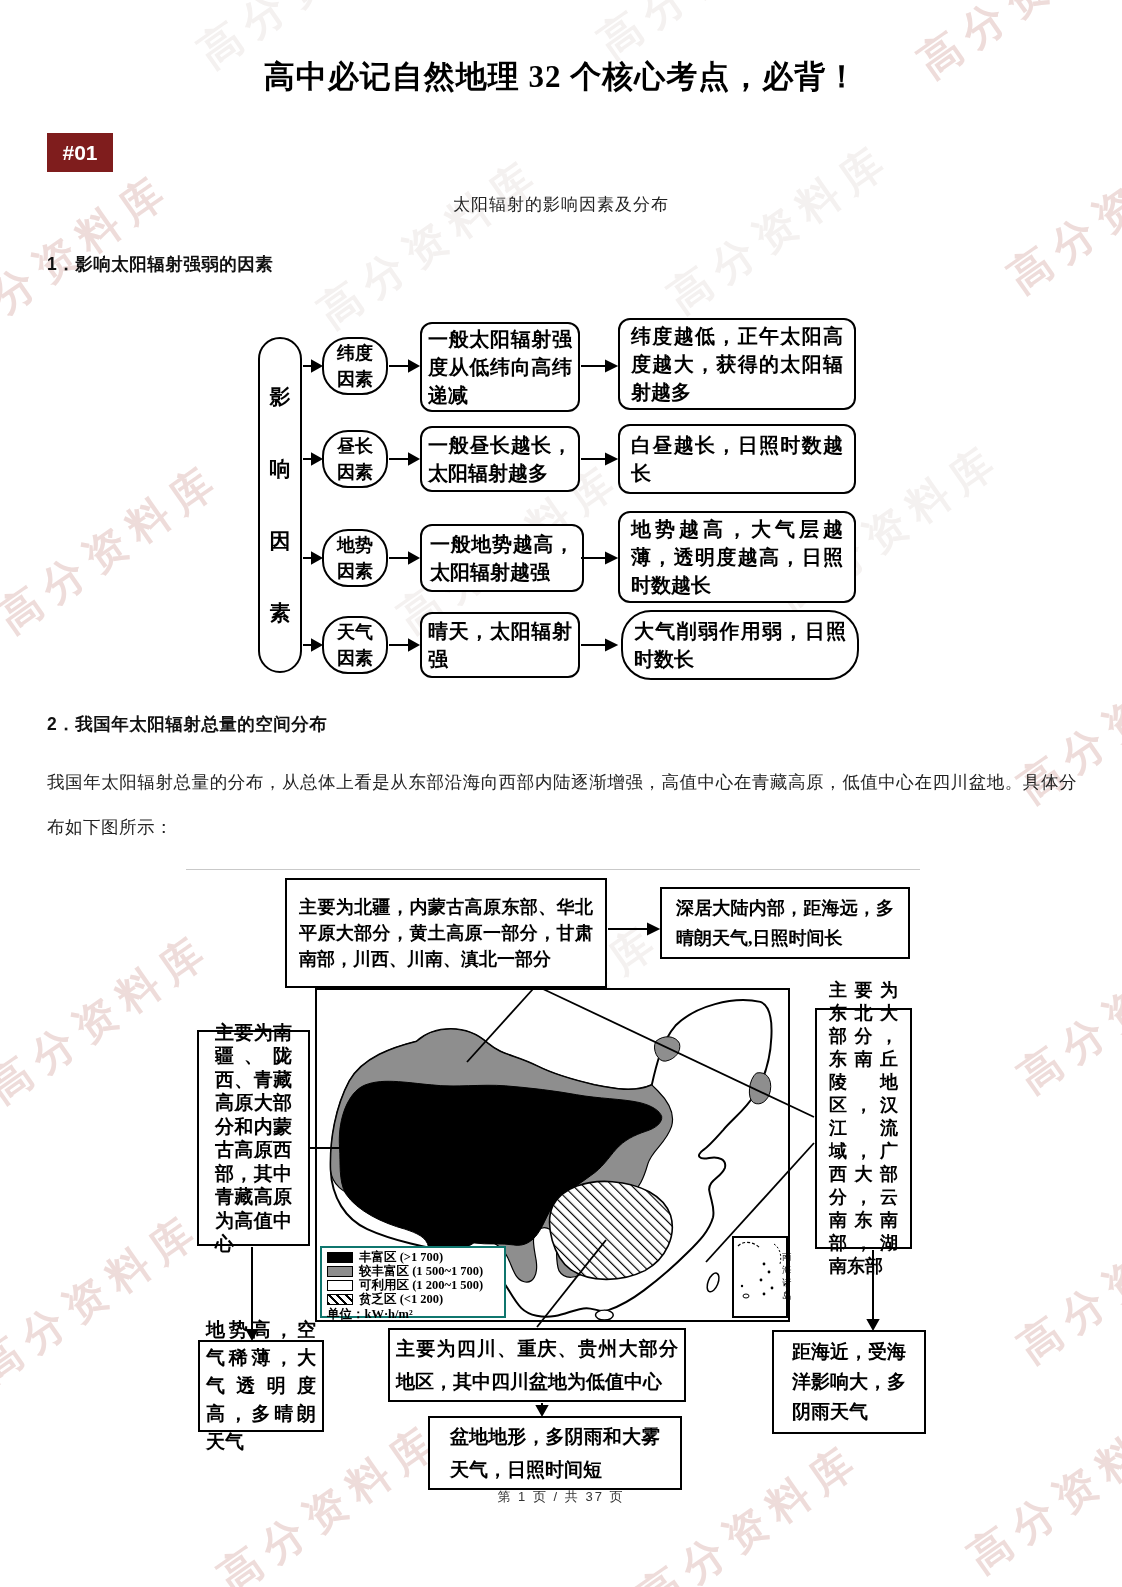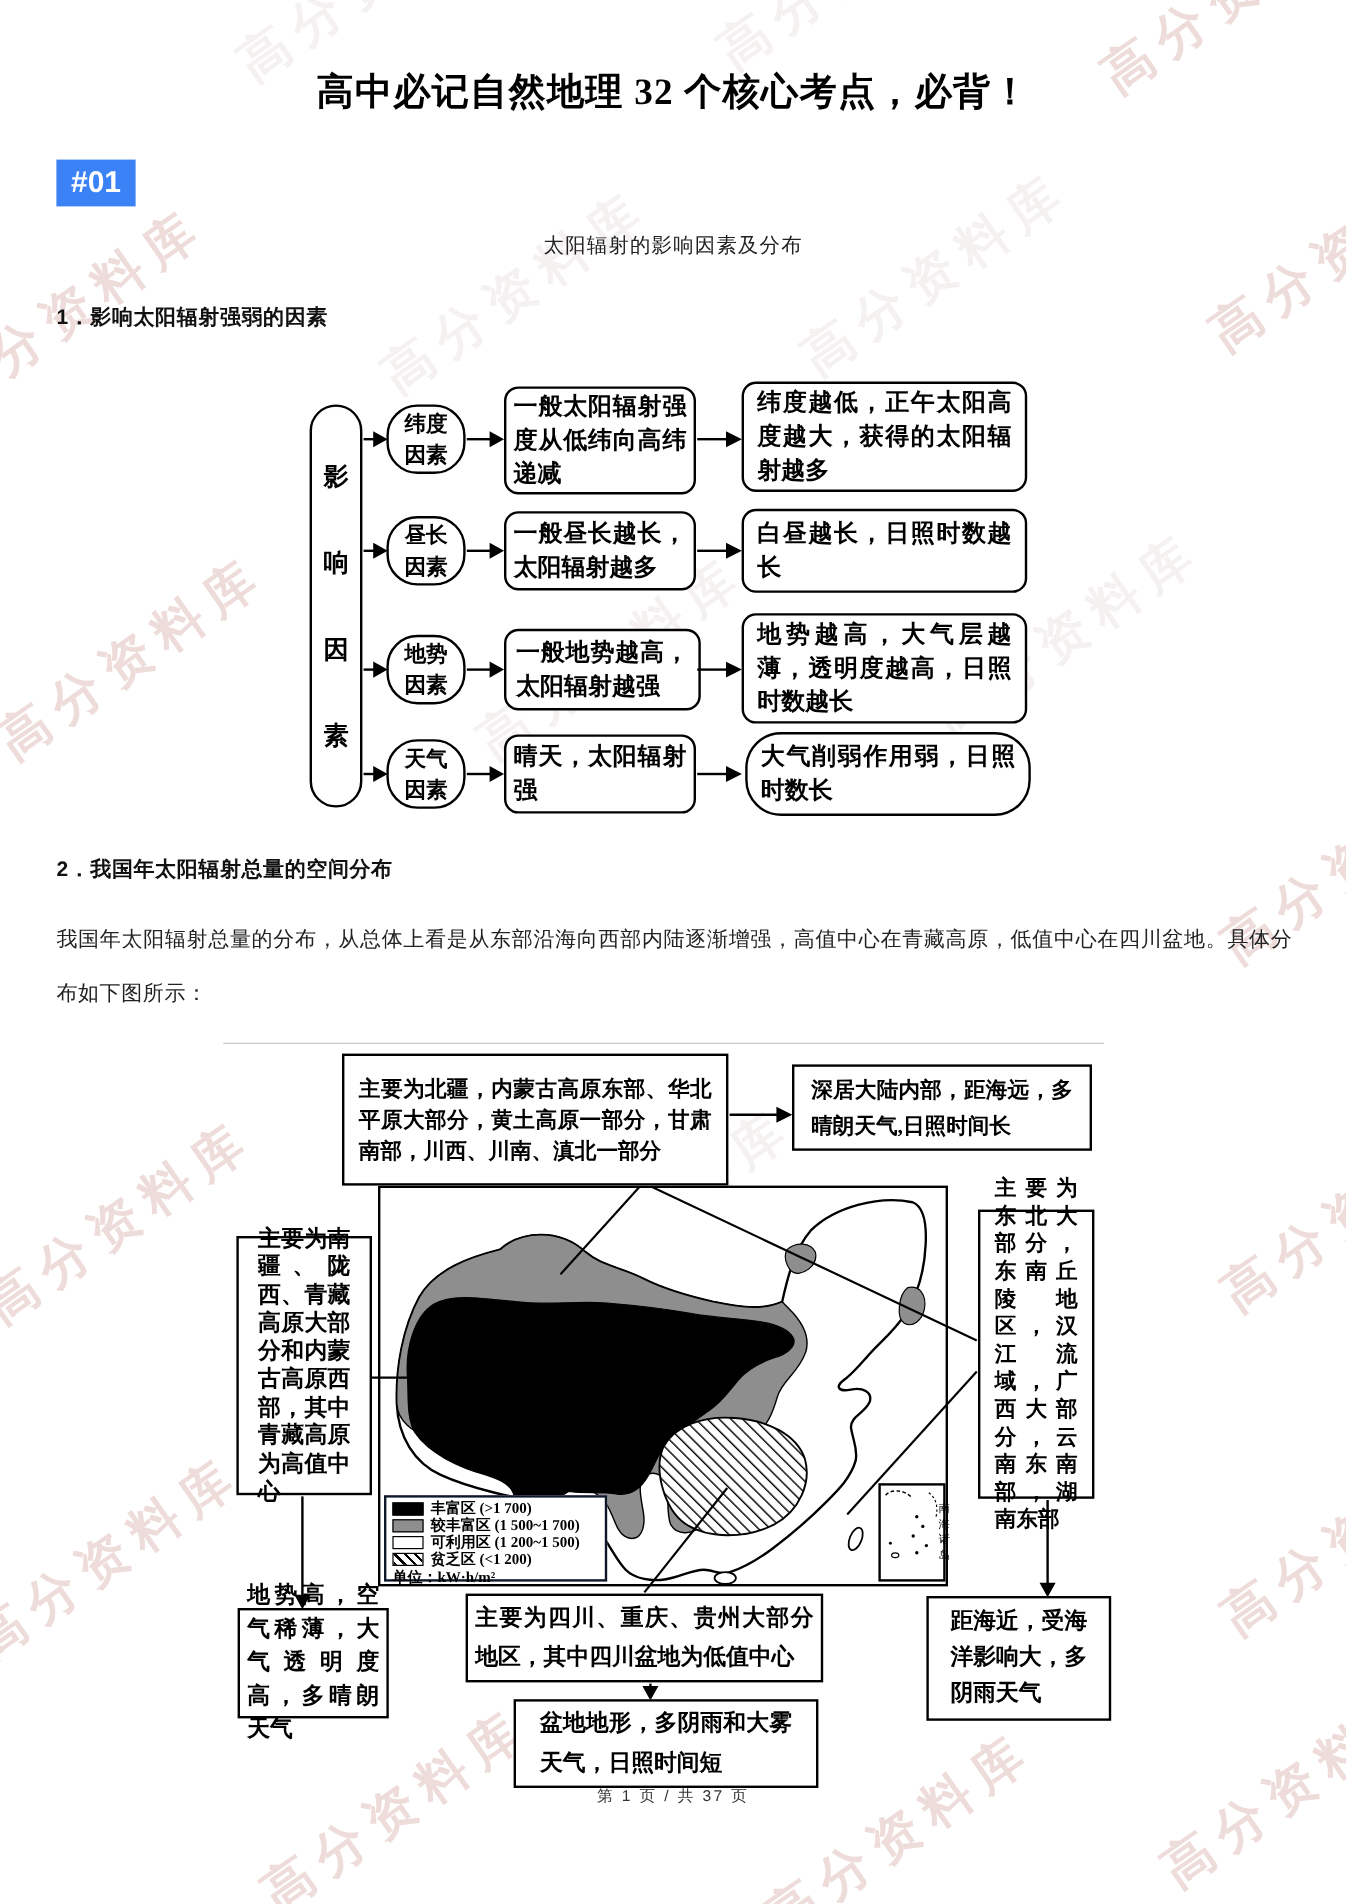--- a/index.html
+++ b/index.html
@@ -9,21 +9,21 @@
   
   .wm, .wmp { position:absolute; z-index:0; font-family:"Liberation Serif", serif;
               font-size:42px; letter-spacing:10px; white-space:nowrap;
               transform:rotate(-35deg); font-weight:bold; }
   .wm  { color:#f4f1f0; }
   .wmp { color:#eedcda; }
   
   .title { position:absolute; z-index:1; left:0; top:56px; width:100%; text-align:center;
            font-family:"Liberation Serif", serif; font-weight:bold; font-size:31px; letter-spacing:1px; }
   .badge { position:absolute; z-index:1; left:47px; top:133px; width:66px; height:39px;
-           background:#3b82f6; color:#fff; font-weight:bold; font-size:25px;
+           background:#7f1d1d; color:#fff; font-weight:bold; font-size:21px;
            display:flex; align-items:center; justify-content:center; }
   .subtitle { position:absolute; z-index:1; left:0; top:193px; width:100%; text-align:center;
               font-size:17px; color:#222; font-weight:500; letter-spacing:1px; }
   .h-sec { position:absolute; z-index:1; left:47px; font-size:17.5px; font-weight:bold; color:#111; letter-spacing:0.5px; }
   .para { position:absolute; z-index:1; left:47px; top:760px; width:1030px; font-size:17.5px;
           line-height:45px; text-align:justify; color:#222; letter-spacing:0.5px; }
   .footer { position:absolute; z-index:1; left:0; top:1488px; width:100%; text-align:center;
             font-size:13px; color:#333; letter-spacing:2px; }
   
   .rbx { position:absolute; z-index:1; border:2px solid #000; border-radius:12px; background:#fff;
@@ -38,21 +38,21 @@
   .resb { font-size:20px; }
   .resb .in { width:212px; line-height:28px; text-align:justify; }
   
   .abx { position:absolute; z-index:4; border:2px solid #000; background:#fff;
          display:flex; align-items:center; font-family:"Liberation Serif", serif; font-weight:600; }
   .rule { position:absolute; z-index:1; height:1px; background:#c9c9c9; }
   
   .mapwrap { position:absolute; z-index:2; left:315px; top:988px; width:475px; height:334px;
              border:2px solid #000; background:#fff; }
   .legend { position:absolute; z-index:5; left:320px; top:1246px; width:186px; height:72px;
-            border:2px solid #0f172a; background:#fff; padding:3px 5px;
+            border:2px solid #0f766e; background:#fff; padding:3px 5px;
             font-family:"Liberation Serif", serif; font-weight:bold; font-size:12.5px; }
   .lrow { display:flex; align-items:center; height:13px; margin-bottom:1px; }
   .sw { width:26px; height:11px; border:1px solid #000; margin-right:6px; flex:0 0 auto; }
   .sw.black { background:#000; }
   .sw.gray  { background:#8e8e8e; }
   .sw.white { background:#fff; }
   .sw.hatch { background:repeating-linear-gradient(45deg,#000 0 2px,#fff 2px 6px); }
   .lunit { height:14px; line-height:14px; }
   .inset { position:absolute; z-index:5; left:732px; top:1236px; width:56px; height:82px;
            border:2px solid #000; background:#fff; }

